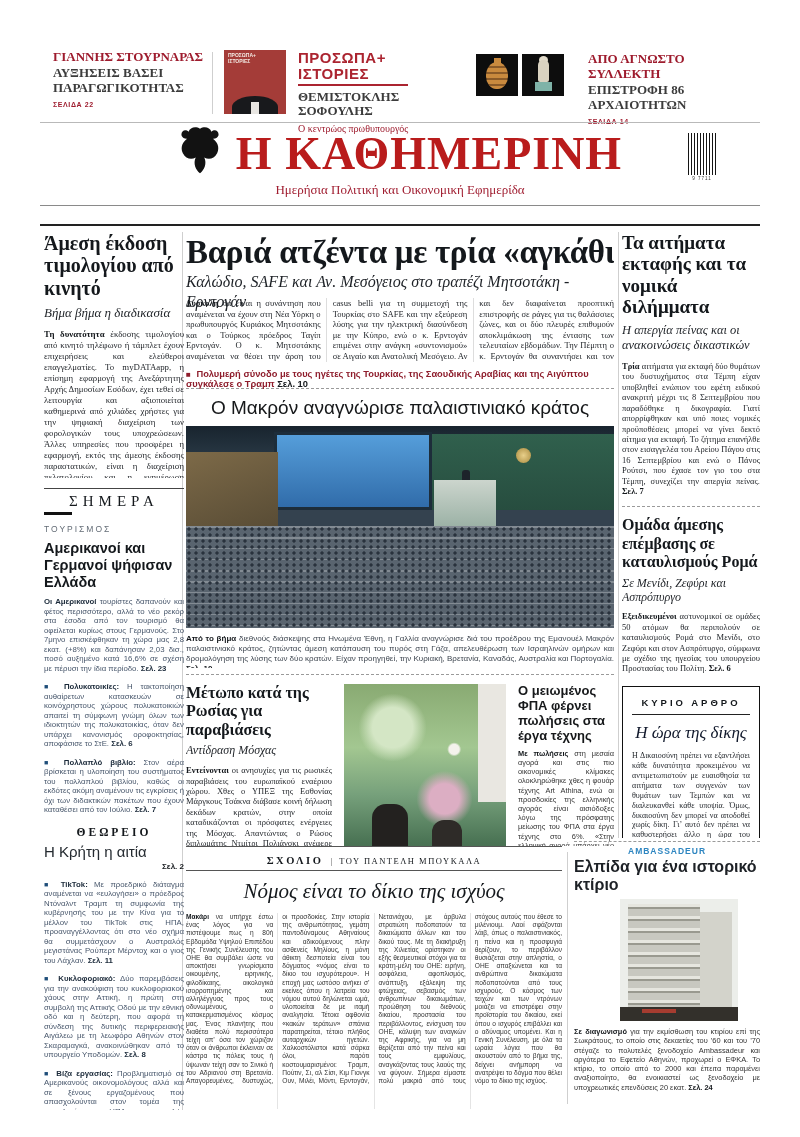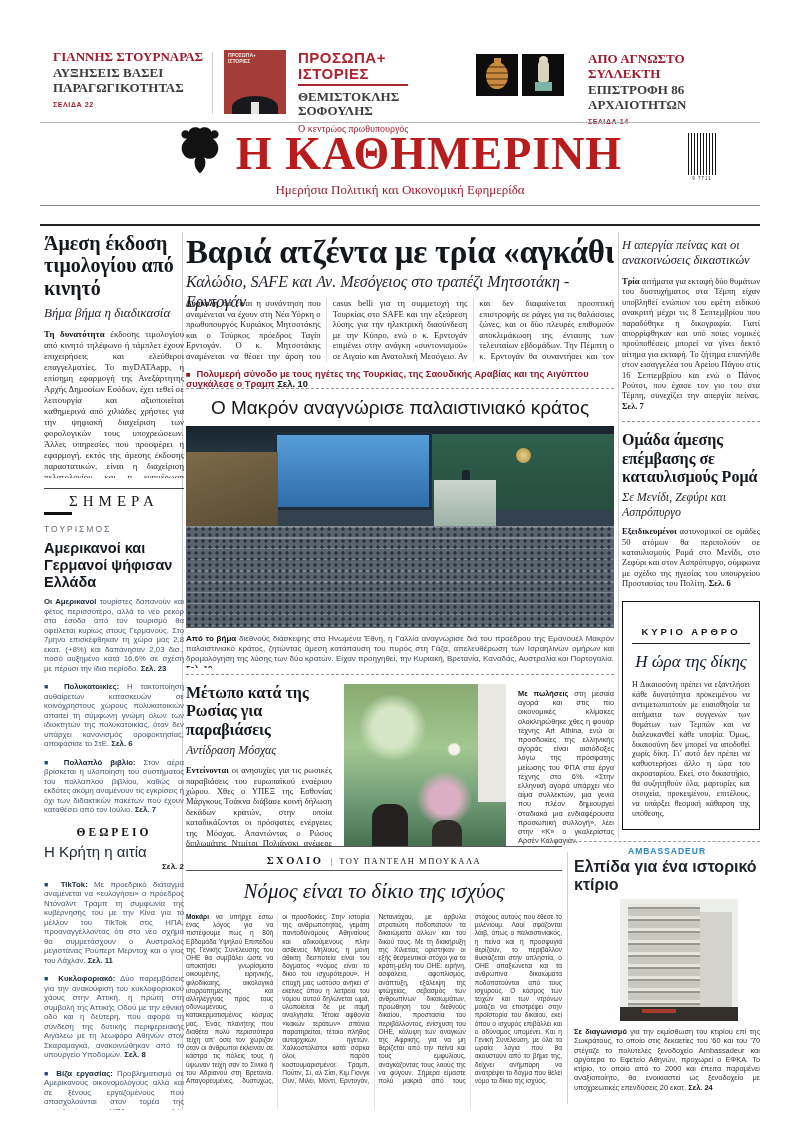--- a/index.html
+++ b/index.html
@@ -77,21 +77,21 @@
   .rus-col{width:146px;}
   .r-title{font-size:16px;font-weight:bold;line-height:1.15;color:#14181c;}
   .r-deck{font-style:italic;font-size:12px;margin-top:4px;}
   .r-body{margin-top:7px;font-size:8.5px;line-height:10.4px;}
   .artbox{width:162px;position:relative;overflow:hidden;background:#86a86f;}
   .vat-col{width:96px;font-family:"Liberation Sans",sans-serif;}
   .vat-title{font-size:13px;font-weight:bold;line-height:1.15;color:#16181a;}
   .vat-body{margin-top:5px;font-size:7.4px;line-height:9.2px;color:#333;}
   
   .e-title{font-size:19px;font-weight:bold;line-height:1.12;color:#14181c;}
-  .kyrio{border:1px solid #111;margin-top:12px;padding:24px 9px 10px;}
+  .kyrio{border:1px solid #111;margin-top:12px;padding:10px 9px 10px;}
   .ky-head{font-family:"Liberation Sans",sans-serif;font-size:9.5px;font-weight:bold;letter-spacing:3px;text-align:center;color:#14181c;}
   .ky-rule{border-top:1px solid #222;margin-top:6px;}
   .ky-title{font-style:italic;font-size:17px;text-align:center;margin-top:8px;line-height:1.2;color:#0f172a;}
   .ky-body{margin-top:8px;font-size:8px;line-height:9.9px;}
   
   .sxolio{position:absolute;left:186px;top:846px;width:376px;height:264px;border-top:1px solid #555;overflow:hidden;}
   .sx-head{text-align:center;padding:3px 0 2px;border-bottom:1px solid #555;color:#14181c;}
   .sx-kicker{font-weight:bold;font-size:10.5px;letter-spacing:2.5px;}
   .sx-sep{font-size:9px;color:#555;margin:0 3px;}
   .sx-byline{font-size:8.5px;letter-spacing:1.5px;}
@@ -300,31 +300,33 @@
         </div>
       </div>
       <div class="artbox">
         <div class="paint"></div>
         <div class="wall"></div>
 
         <div class="sil1"></div>
         <div class="sil2"></div>
       </div>
       <div class="vat-col">
+        <div class="vat-title">Ο μειωμένος ΦΠΑ φέρνει πωλήσεις στα έργα τέχνης</div>
         <div class="vat-body just">
           <span class="lead">Με πωλήσεις</span>
           <span>στη μεσαία αγορά και στις πιο οικονομικές κλίμακες ολοκληρώθηκε χθες η φουάρ τέχνης Art Athina, ενώ οι προσδοκίες της ελληνικής αγοράς είναι αισιόδοξες λόγω της πρόσφατης μείωσης του ΦΠΑ στα έργα τέχνης στο 6%. «Στην ελληνική αγορά υπάρχει νέο αίμα συλλεκτών, μια γενιά που πλέον δημιουργεί σταδιακά μια ενδιαφέρουσα προσωπική συλλογή», λέει στην «Κ» ο γκαλερίστας Αρσέν Καλφαγιάν.</span>
           
         </div>
       </div>
     </div>
   </div>
 
   <div class="rightcol">
     <div>
+      <div class="e-title">Τα αιτήματα εκταφής και τα νομικά διλήμματα</div>
       <div class="a-deck" style="font-size:12.5px;">Η απεργία πείνας και οι ανακοινώσεις δικαστικών</div>
       <div class="a-body just" style="font-size:8.5px;line-height:10.4px;">
         <span class="lead">Τρία</span>
         <span>αιτήματα για εκταφή δύο θυμάτων του δυστυχήματος στα Τέμπη είχαν υποβληθεί ενώπιον του εφέτη ειδικού ανακριτή μέχρι τις 8 Σεπτεμβρίου που παραδόθηκε η δικογραφία. Γιατί απορρίφθηκαν και υπό ποιες νομικές προϋποθέσεις μπορεί να γίνει δεκτό αίτημα για εκταφή. Το ζήτημα επανήλθε στον εισαγγελέα του Αρείου Πάγου στις 16 Σεπτεμβρίου και ενώ ο Πάνος Ρούτσι, που έχασε τον γιο του στα Τέμπη, συνεχίζει την απεργία πείνας.</span>
         <span class="pageref">Σελ. 7</span>
       </div>
     </div>
     <div class="dashed" style="margin-top:10px;"></div>
 
     <div style="margin-top:9px;">

